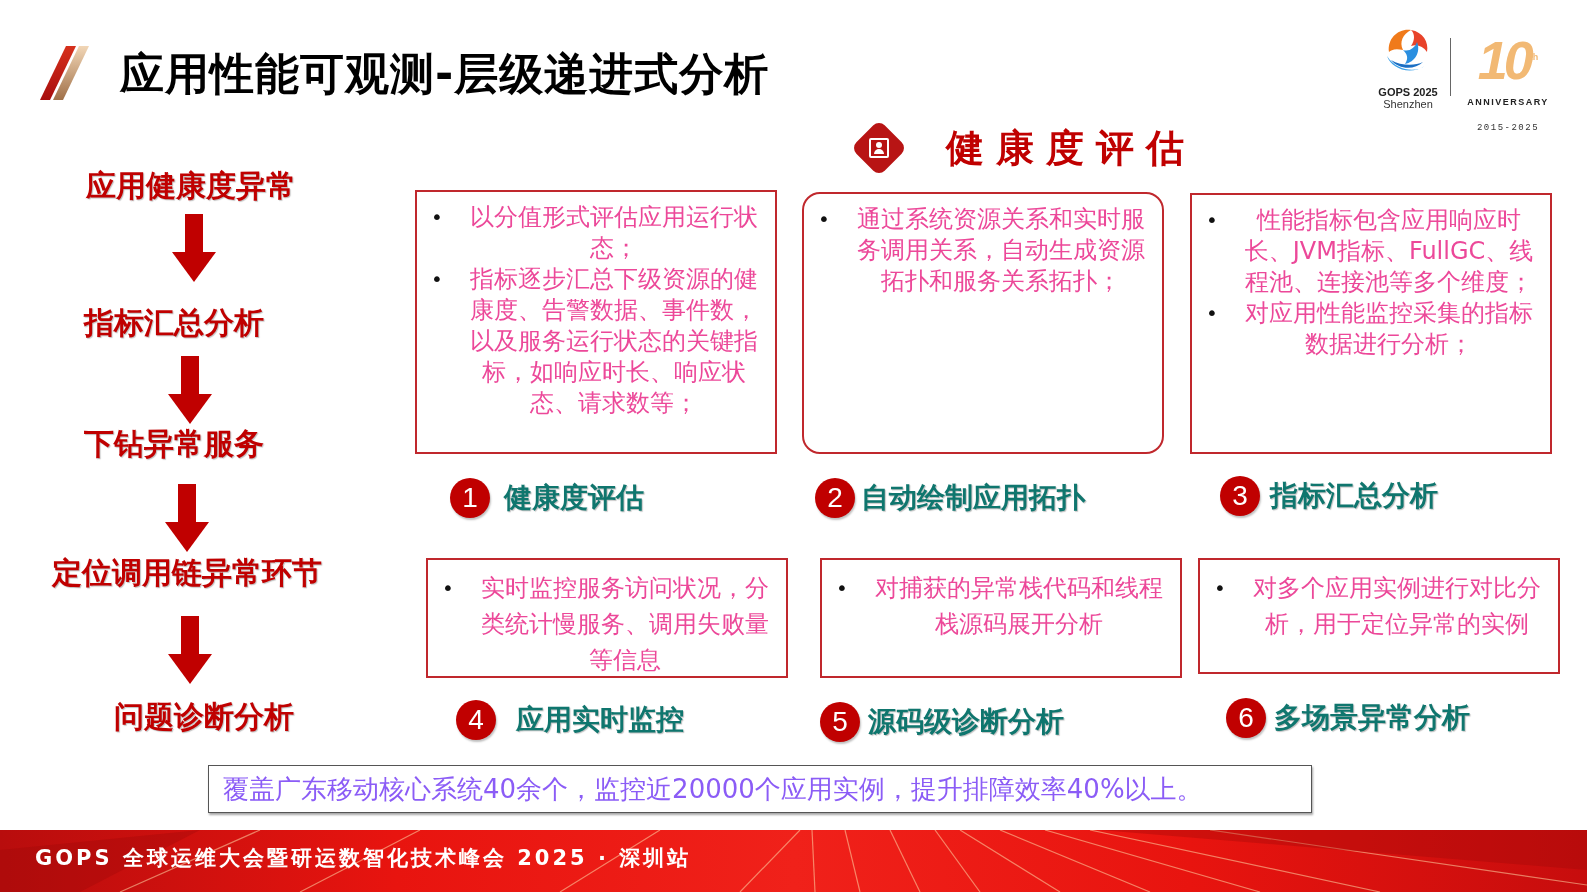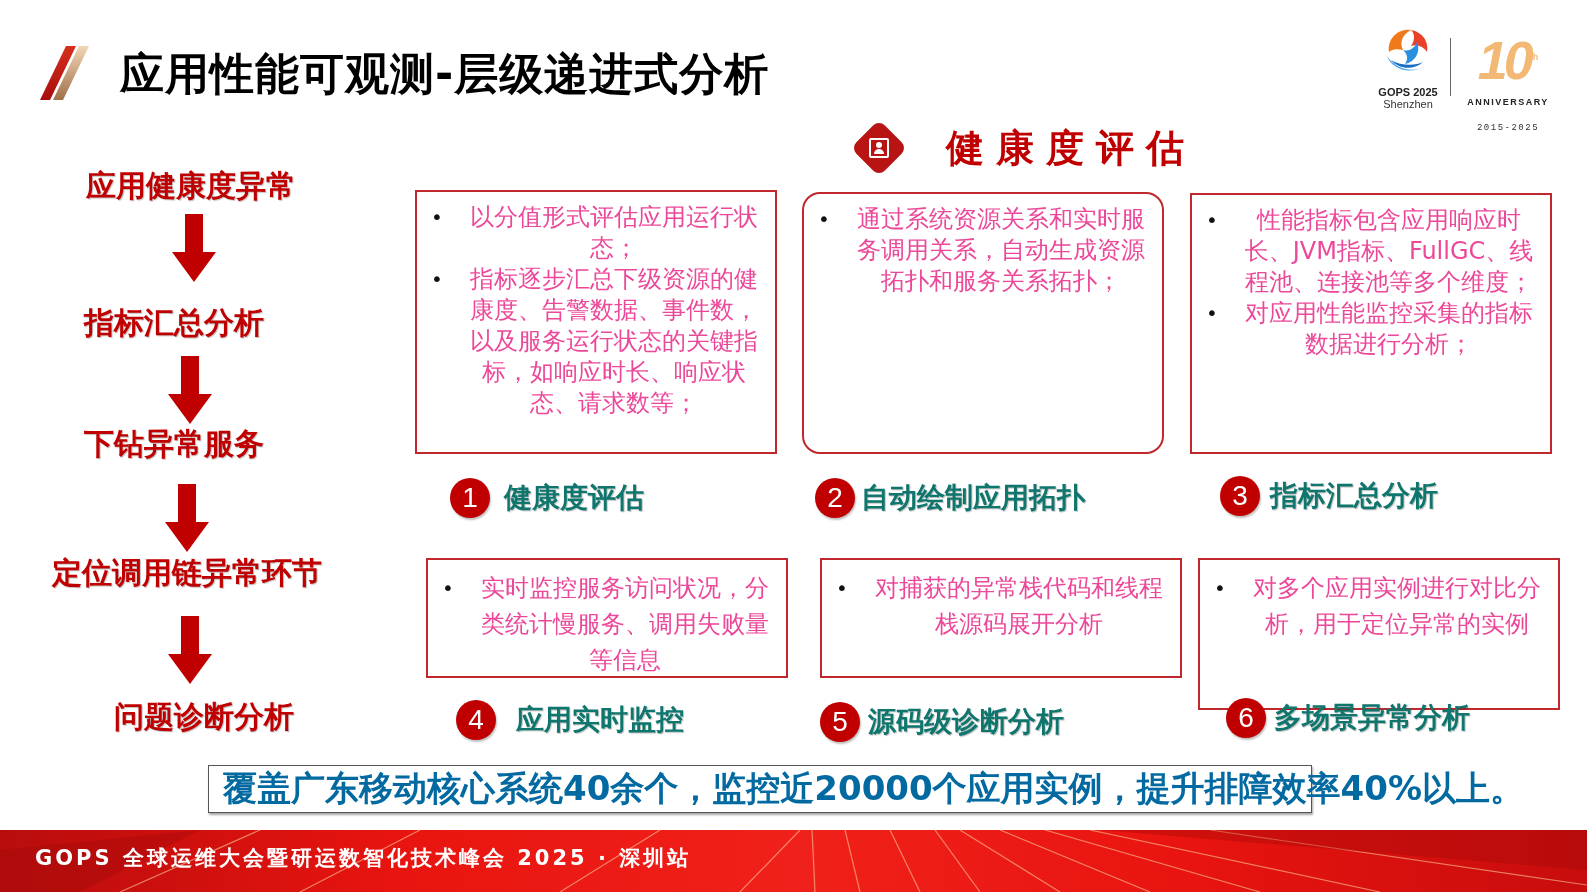--- a/index.html
+++ b/index.html
@@ -43,21 +43,21 @@
   .feature-box ul { list-style: none; }
   .feature-box li { position: relative; padding-left: 36px; font-size: 24px; line-height: 31px; color: #ec4899; text-align: center; }
   .feature-box li::before { content: "•"; position: absolute; left: 0; top: 0; font-size: 20px; color: #111; }
 
   .feature-label { position: absolute; display: flex; align-items: center; }
   .num-badge { width: 40px; height: 40px; border-radius: 50%; background: #c00000; color: #fff; font-size: 28px; font-family: "Liberation Sans", sans-serif; display: flex; align-items: center; justify-content: center; box-shadow: 1px 2px 2px rgba(0,0,0,0.25); }
   .feature-name { margin-left: 14px; font-size: 28px; font-weight: bold; color: #0f766e; text-shadow: 1px 1px 1px rgba(0,0,0,0.25); white-space: nowrap; }
 
   
   .summary-box { position: absolute; left: 208px; top: 765px; width: 1104px; height: 48px; border: 1.5px solid #555; box-shadow: 1px 2px 2px rgba(0,0,0,0.35); display: flex; align-items: center; padding-left: 14px; }
-  .summary-text { font-size: 34px; font-weight: bold; color: #0369a1; letter-spacing: 0px; white-space: nowrap; }
+  .summary-text { font-size: 26px; font-weight: normal; color: #8b5cf6; letter-spacing: 0px; white-space: nowrap; }
 
   
   .footer { position: absolute; left: 0; top: 830px; width: 1587px; height: 62px; overflow: hidden;
     background: linear-gradient(90deg, #b80d0d 0%, #e8140f 25%, #f0211a 50%, #e8140f 75%, #c70d0d 100%); }
   .footer .rays { position: absolute; inset: 0; }
   .footer-text { position: absolute; left: 35px; top: 14px; font-size: 21px; font-weight: bold; color: #fff; letter-spacing: 3px; white-space: nowrap; }
 </style>
 </head>
 <body>
 
@@ -176,21 +176,21 @@
 <div class="feature-box" style="left:820px; top:558px; width:362px; height:120px;">
   <ul>
     <li style="line-height:36px;">对捕获的异常栈代码和线程栈源码展开分析</li>
   </ul>
 </div>
 <div class="feature-label" style="left:820px; top:702px;">
   <div class="num-badge">5</div>
   <div class="feature-name" style="margin-left:8px;">源码级诊断分析</div>
 </div>
 
-<div class="feature-box" style="left:1198px; top:558px; width:362px; height:152px;">
+<div class="feature-box" style="left:1198px; top:558px; width:362px; height:116px;">
   <ul>
     <li style="line-height:36px;">对多个应用实例进行对比分析，用于定位异常的实例</li>
   </ul>
 </div>
 <div class="feature-label" style="left:1226px; top:698px;">
   <div class="num-badge">6</div>
   <div class="feature-name" style="margin-left:8px;">多场景异常分析</div>
 </div>
 
 <div class="summary-box">

